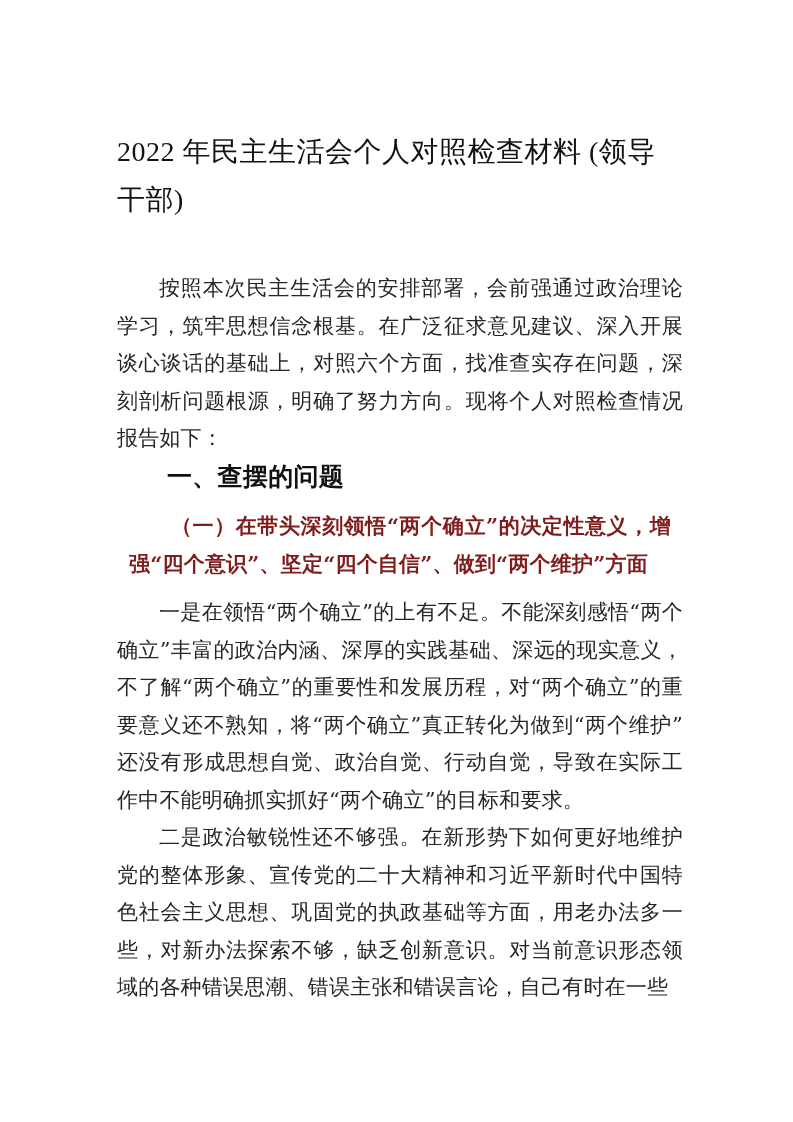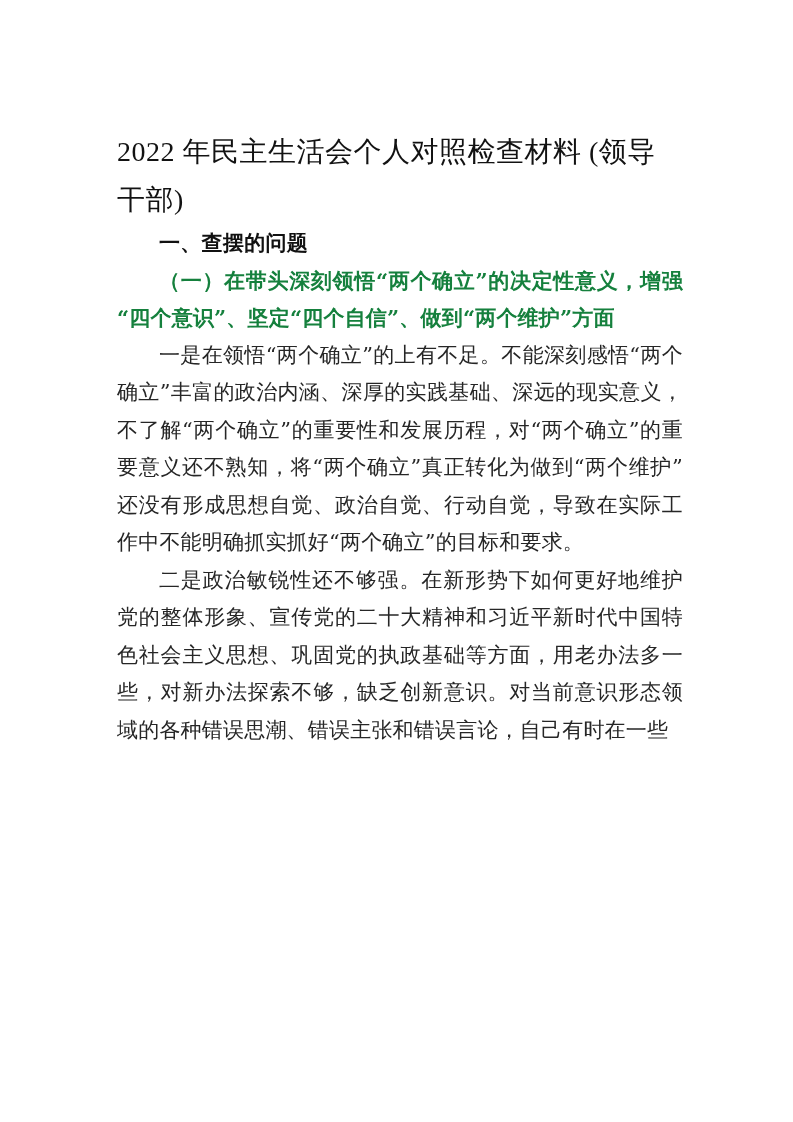--- a/index.html
+++ b/index.html
@@ -61,56 +61,57 @@
   }
 
   .para.first-body {
     margin-top: 46px;
   }
 
   
   .heading-1 {
     margin: 0;
     font-family: "Liberation Sans", "DejaVu Sans", sans-serif;
-    font-size: 21px;
+    font-size: 25px;
     font-weight: 700;
     line-height: 37.5px;
     text-indent: 2em;
     letter-spacing: 0.3px;
     color: #111111;
   }
 
   
   .heading-2 {
-    margin: 0;
+    margin: 12px;
     font-family: "DejaVu Serif", "Liberation Serif", serif;
     font-size: 21px;
     font-weight: 700;
     line-height: 37.5px;
     text-align: justify;
     text-justify: inter-ideograph;
     text-indent: 2em;
     letter-spacing: 0.2px;
-    color: #15803d;
+    color: #7f1d1d;
   }
 
   .para:last-child {
     text-align: justify;
   }
 </style>
 </head>
 <body>
 
 <div class="page">
   <div class="content">
 
     <h1 class="doc-title">
       <span>2022 年民主生活会个人对照检查材料 (领导干部)</span>
     </h1>
 
+    <p class="para first-body">按照本次民主生活会的安排部署，会前强通过政治理论学习，筑牢思想信念根基。在广泛征求意见建议、深入开展谈心谈话的基础上，对照六个方面，找准查实存在问题，深刻剖析问题根源，明确了努力方向。现将个人对照检查情况报告如下：</p>
 
     <h2 class="heading-1">一、查摆的问题</h2>
 
     <h3 class="heading-2">（一）在带头深刻领悟“两个确立”的决定性意义，增强“四个意识”、坚定“四个自信”、做到“两个维护”方面</h3>
 
     <p class="para">一是在领悟“两个确立”的上有不足。不能深刻感悟“两个确立”丰富的政治内涵、深厚的实践基础、深远的现实意义，不了解“两个确立”的重要性和发展历程，对“两个确立”的重要意义还不熟知，将“两个确立”真正转化为做到“两个维护”还没有形成思想自觉、政治自觉、行动自觉，导致在实际工作中不能明确抓实抓好“两个确立”的目标和要求。</p>
 
     <p class="para">二是政治敏锐性还不够强。在新形势下如何更好地维护党的整体形象、宣传党的二十大精神和习近平新时代中国特色社会主义思想、巩固党的执政基础等方面，用老办法多一些，对新办法探索不够，缺乏创新意识。对当前意识形态领域的各种错误思潮、错误主张和错误言论，自己有时在一些</p>
 
   </div>

